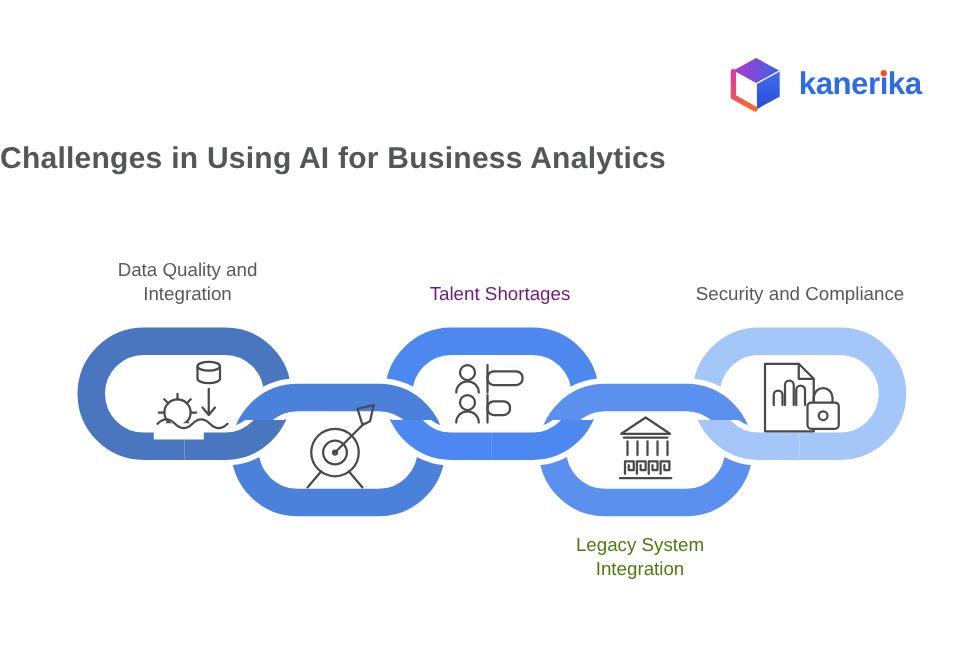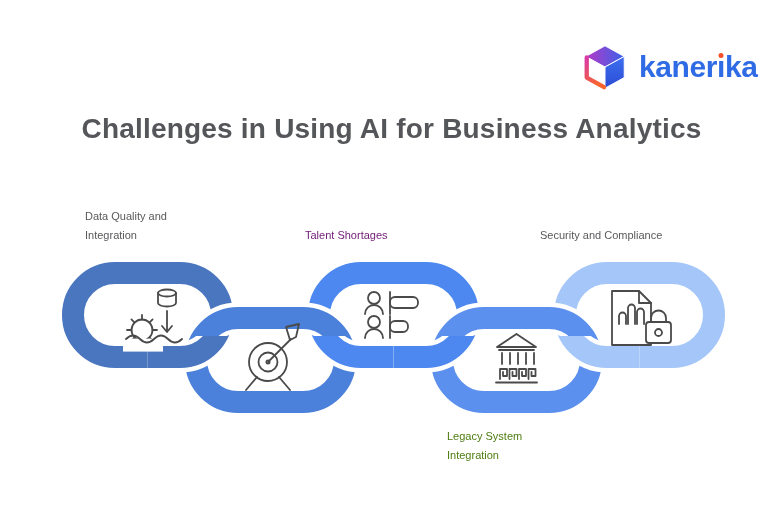--- a/index.html
+++ b/index.html
@@ -3,31 +3,31 @@
 <meta charset="utf-8">
 <style>
   html,body { margin:0; padding:0; background:#ffffff; }
   .canvas {
     position:relative; width:783px; height:520px; background:#ffffff;
     font-family:"Liberation Sans", sans-serif; overflow:hidden;
   }
   
   .logo { position:absolute; left:580px; top:42px; display:flex; align-items:center; gap:9px; }
   .logo .cube { width:50px; height:50px; }
-  .wordmark { font-size:30px; font-weight:bold; letter-spacing:-0.4px; display:flex; }
+  .wordmark { font-size:25px; font-weight:bold; letter-spacing:-0.4px; display:flex; }
   .wordmark .i-hold { position:relative; }
   .wordmark .i-dot { position:absolute; left:50%; transform:translateX(-50%); top:3px;
                      width:5px; height:5px; border-radius:50%; }
   
-  .title { position:absolute; left:0; right:0; top:113px; text-align:center;
-           font-size:28px; font-weight:bold; letter-spacing:0.2px; }
+  .title { position:absolute; left:0; right:0; top:113px; text-align:left;
+           font-size:24px; font-weight:bold; letter-spacing:0.2px; }
   
   .chain-svg { position:absolute; left:0; top:0; width:783px; height:520px; }
   
-  .link-label { position:absolute; font-size:11px; line-height:19px; }
+  .link-label { position:absolute; font-size:15px; line-height:19px; text-align:center; }
   .lab-1 { left:85px;  top:207px; width:130px; }
   .lab-3 { left:305px; top:226px; width:190px; }
   .lab-5 { left:540px; top:226px; width:200px; }
   .lab-2 { left:183px; top:428px; width:185px; }
   .lab-4 { left:447px; top:427px; width:130px; }
 </style>
 </head>
 <body>
 
 <div class="canvas">

